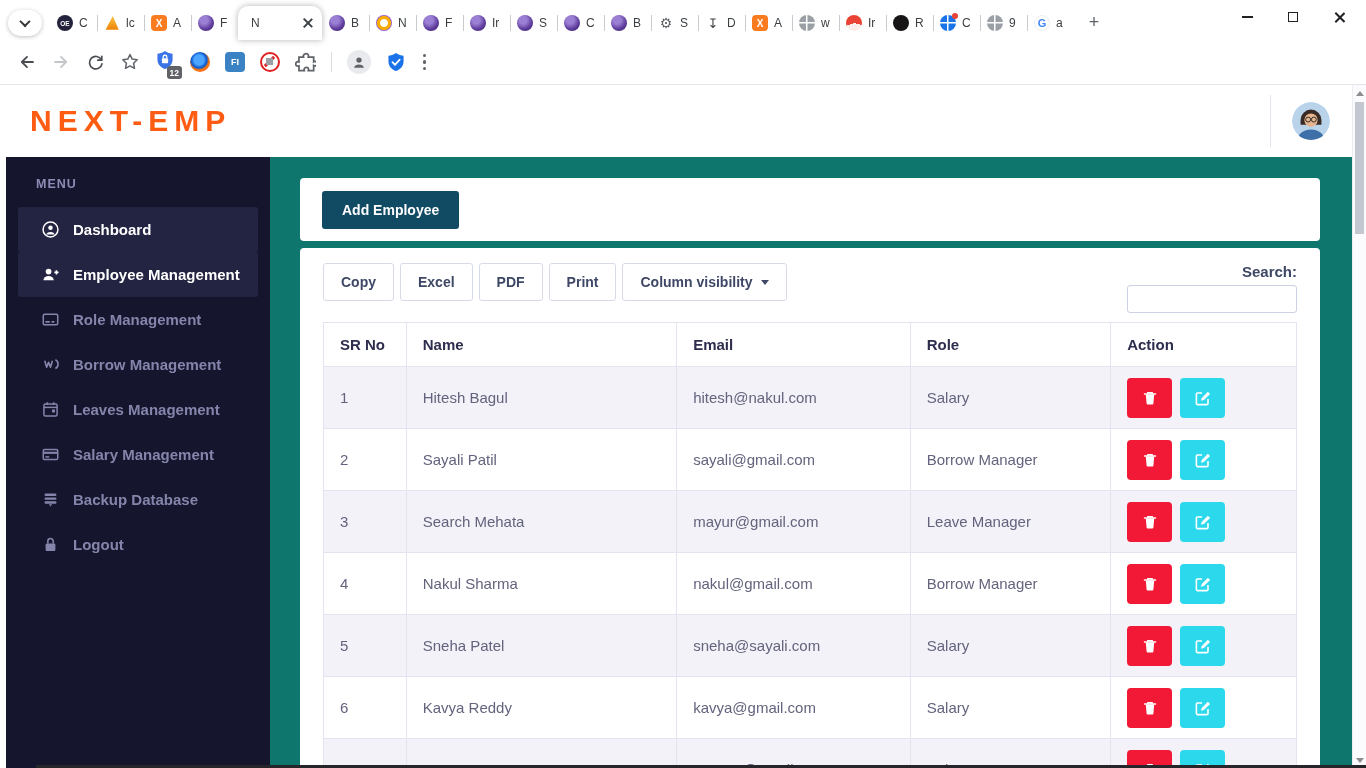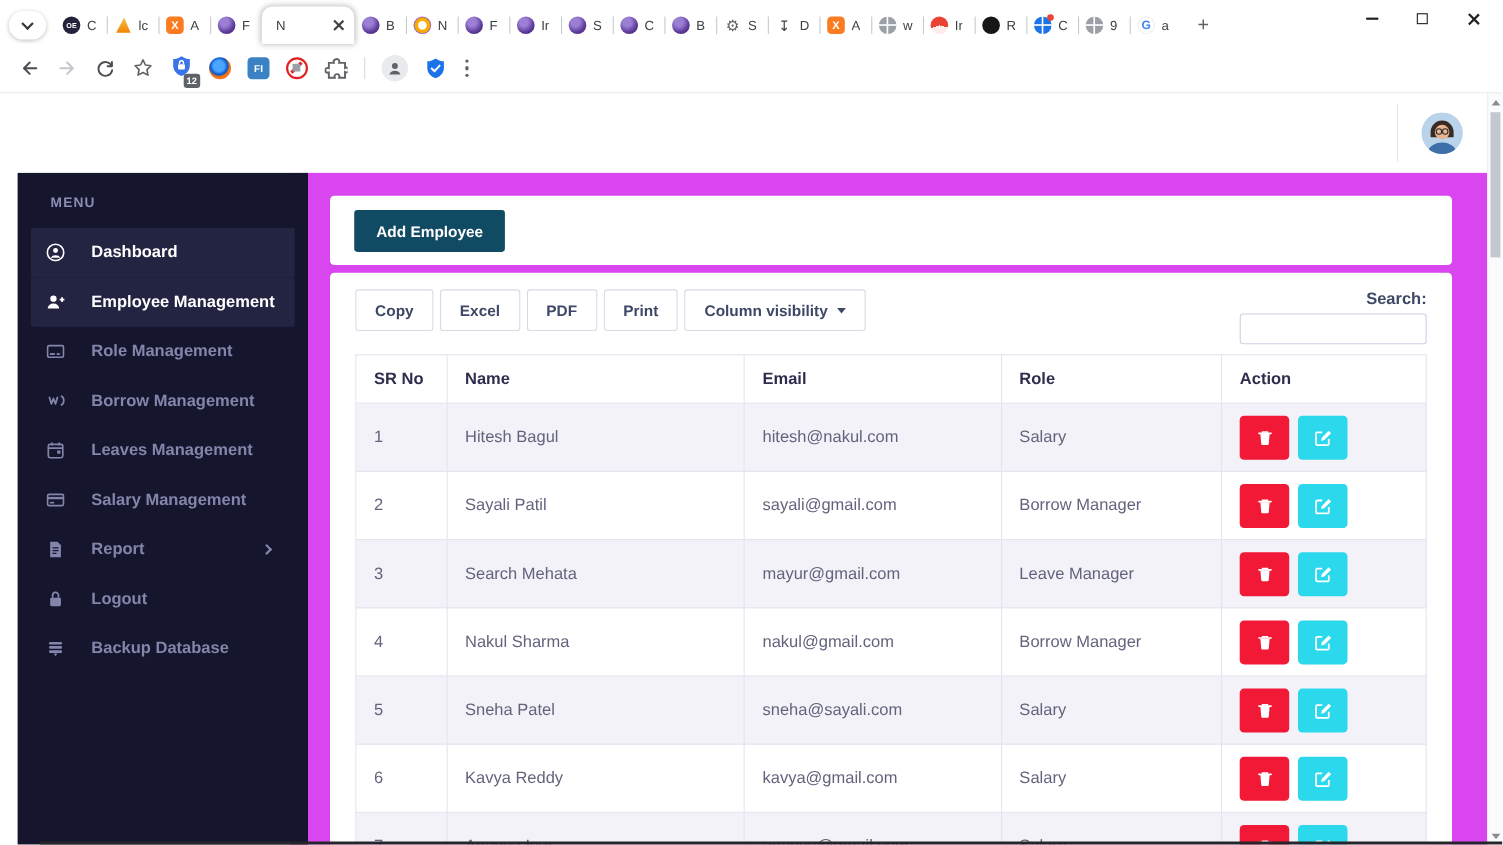--- a/index.html
+++ b/index.html
@@ -68,31 +68,31 @@
   
   .app-header { position:absolute; top:85px; left:0; right:14px; height:72px; background:#fff; display:flex; align-items:center; z-index:5; }
   .logo { margin-left:30px; font-size:30px; font-weight:800; letter-spacing:6px; color:#fd5c12; }
   .hdr-right { margin-left:auto; display:flex; align-items:center; }
   .hdr-search { width:180px; height:32px; border:1px solid #ccd2e3; border-radius:4px; padding:0 12px; font-size:14px; color:#4a4f68; outline:none; font-family:"Liberation Sans",sans-serif; }
   .hdr-search::placeholder { color:#9ba0b5; }
   .hdr-div { width:1px; height:52px; background:#e4e4ee; margin:0 21px; }
   .avatar { width:38px; height:38px; border-radius:50%; overflow:hidden; margin-right:22px; cursor:pointer; flex:none; }
 
   
-  .sidebar { position:absolute; top:157px; left:16px; bottom:0; width:264px; background:#15152d; z-index:4; padding-top:20px; }
+  .sidebar { position:absolute; top:157px; left:6px; bottom:0; width:264px; background:#15152d; z-index:4; padding-top:20px; }
   .menu-title { padding:0 30px; font-size:12.5px; font-weight:bold; letter-spacing:1px; color:#8c8cb4; margin-bottom:16px; }
-  .side-item { height:45px; margin:0 12px; padding-left:14px; display:flex; align-items:center; gap:24px; color:#8585ac; font-size:15px; font-weight:600; cursor:pointer; border-radius:2px; position:relative; }
+  .side-item { height:45px; margin:0 12px; padding-left:24px; display:flex; align-items:center; gap:14px; color:#8585ac; font-size:15px; font-weight:600; cursor:pointer; border-radius:2px; position:relative; }
   .side-item.hl { background:#232342; }
   .side-item.active { color:#fff; font-weight:700; }
   .sicon { width:17px; height:17px; flex:none; display:flex; align-items:center; justify-content:center; }
   .sicon svg { width:17px; height:17px; }
   .side-chevron { position:absolute; right:22px; width:7px; height:7px; border-top:2px solid #8585ac; border-right:2px solid #8585ac; transform:rotate(45deg); }
 
   
-  .content { position:absolute; top:157px; left:264px; right:14px; bottom:0; background:#d946ef; padding:21px 32px 0 36px; overflow:hidden; }
+  .content { position:absolute; top:157px; left:264px; right:14px; bottom:0; background:#0f766e; padding:21px 32px 0 36px; overflow:hidden; }
   .card { background:#fff; border-radius:4px; }
   .card-add { height:63px; display:flex; align-items:center; padding:0 22px; margin-bottom:7px; }
   .btn-add { background:#114a63; color:#fff; border:none; border-radius:3px; padding:11px 20px; font-size:14px; font-weight:700; cursor:pointer; font-family:"Liberation Sans",sans-serif; }
   .card-table { padding:15px 23px; height:620px; }
   .dt-top { display:flex; align-items:flex-start;justify-content:flex-end; }
   .dt-buttons { display:flex; gap:6px; }
   .dt-btn { background:#fff; border:1px solid #d7dbe8; border-radius:3px; padding:10px 17px; font-size:14px; font-weight:600; color:#3e4866; cursor:pointer; font-family:"Liberation Sans",sans-serif; display:flex; align-items:center; gap:8px; }
   .caret-down { width:0; height:0; border-left:4.5px solid transparent; border-right:4.5px solid transparent; border-top:5px solid #3e4866; }
   .dt-search { margin-left:auto; text-align:right; }
   .dt-search-label { font-size:15px; font-weight:600; color:#3e4866; display:block; margin-bottom:5px; }
@@ -320,20 +320,21 @@
         </svg>
       <span class="dots">
           <span></span>
           <span></span>
           <span></span>
         </span>
     </div>
   </div>
 
   <div class="app-header">
+    <div class="logo">NEXT-EMP</div>
     <div class="hdr-right">
       <span class="hdr-div"></span>
       <span class="avatar">
         <svg width="38" height="38" viewBox="0 0 40 40">
             <circle cx="20" cy="20" r="20" fill="#b9d4ea"></circle>
             <path d="M9 19 a11 11 0 0 1 22 0 v5 h-22 z" fill="#3a2a26"></path>
             <circle cx="20" cy="19" r="7" fill="#e8b48f"></circle>
             <path d="M6 40 a14 11 0 0 1 28 0 z" fill="#3f6fa8"></path>
             <circle cx="17" cy="18.5" r="2.6" fill="none" stroke="#2a2a2a" stroke-width="1"></circle>
             <circle cx="23" cy="18.5" r="2.6" fill="none" stroke="#2a2a2a" stroke-width="1"></circle>
@@ -405,51 +406,41 @@
       <span class="sicon">
           <svg viewBox="0 0 16 16">
             <rect x="1.2" y="3.2" width="13.6" height="9.6" rx="1.3" fill="none" stroke="currentColor" stroke-width="1.4"></rect>
             <rect x="1.2" y="5.4" width="13.6" height="2" fill="currentColor"></rect>
             <rect x="3.2" y="9.6" width="3.6" height="1.4" fill="currentColor"></rect>
           </svg>
         </span>
       <span>Salary Management</span>
     </div>
 
-    <div class="side-item">
-      <span class="sicon">
-          <svg viewBox="0 0 16 16">
-            <path d="M3.4 1.4 h6.2 l3 3 v10.2 h-9.2 z" fill="currentColor"></path>
-            <path d="M5.4 6.6 h5.2 M5.4 9 h5.2 M5.4 11.4 h3.4" stroke="#15152d" stroke-width="1.1"></path>
-          </svg>
-        </span>
-      <span>Report</span>
-      <span class="side-chevron"></span>
-    </div>
-
-    <div class="side-item">
-      <span class="sicon">
-          <svg viewBox="0 0 16 16">
-            <rect x="3.4" y="7" width="9.2" height="7.2" rx="1.2" fill="currentColor"></rect>
-            <path d="M5.5 7 V4.9 a2.5 2.5 0 0 1 5 0 V7" fill="none" stroke="currentColor" stroke-width="1.5"></path>
-          </svg>
-        </span>
-      <span>Logout</span>
-    </div>
 
     <div class="side-item">
       <span class="sicon">
           <svg viewBox="0 0 16 16">
             <rect x="2.4" y="2.4" width="11.2" height="2.3" rx="1.1" fill="currentColor"></rect>
             <rect x="2.4" y="6" width="11.2" height="2.3" rx="1.1" fill="currentColor"></rect>
             <rect x="2.4" y="9.6" width="11.2" height="2.3" rx="1.1" fill="currentColor"></rect>
             <path d="M6.4 12.4 h3.2 l-1.6 2.2 z" fill="currentColor"></path>
           </svg>
         </span>
       <span>Backup Database</span>
+    </div>
+
+    <div class="side-item">
+      <span class="sicon">
+          <svg viewBox="0 0 16 16">
+            <rect x="3.4" y="7" width="9.2" height="7.2" rx="1.2" fill="currentColor"></rect>
+            <path d="M5.5 7 V4.9 a2.5 2.5 0 0 1 5 0 V7" fill="none" stroke="currentColor" stroke-width="1.5"></path>
+          </svg>
+        </span>
+      <span>Logout</span>
     </div>
   </div>
 
   <div class="content">
 
     <div class="card card-add">
       <button class="btn-add">Add Employee</button>
     </div>
 
     <div class="card card-table">

